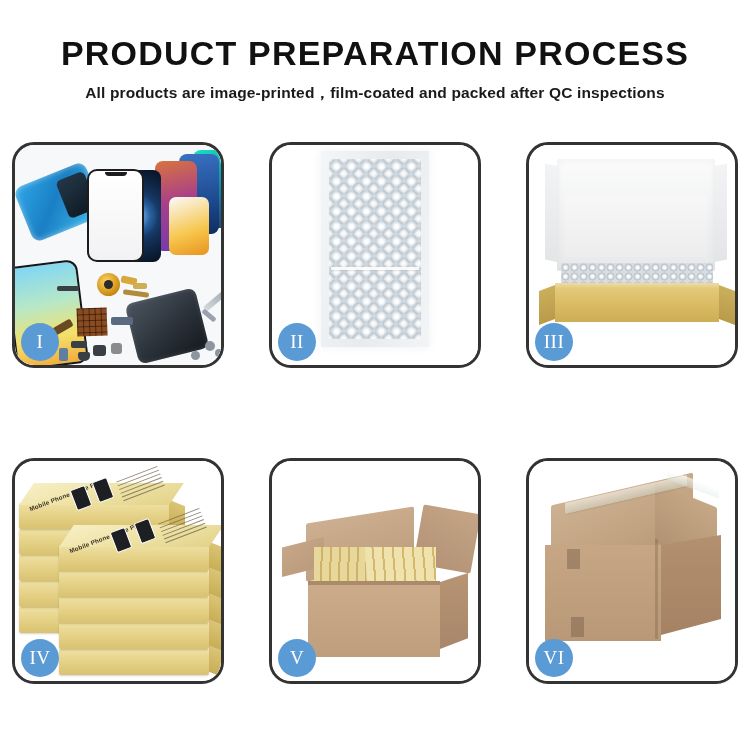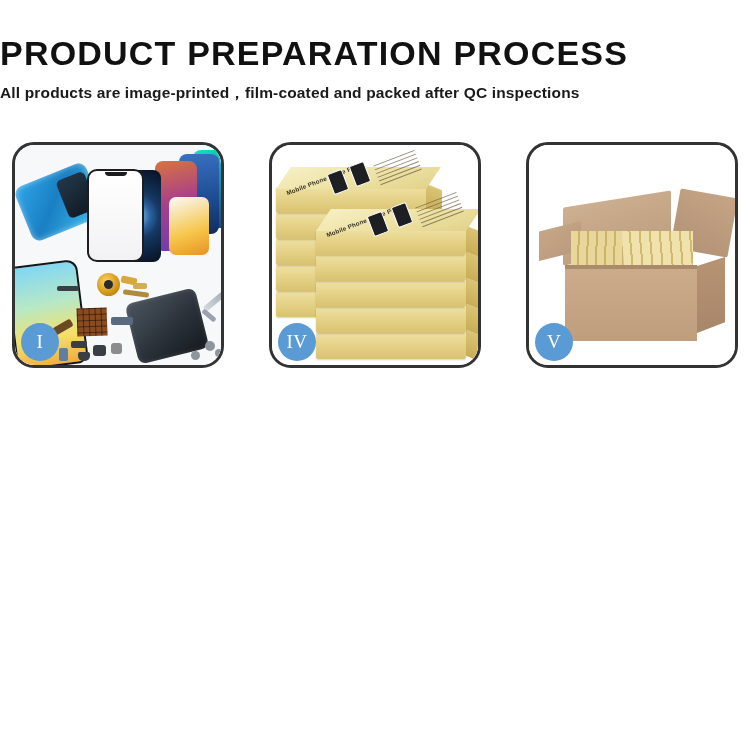--- a/index.html
+++ b/index.html
@@ -13,21 +13,21 @@
   }
 
   .page {
     position: relative;
     width: 750px;
     height: 750px;
     background: #ffffff;
   }
 
   
-  .header { padding-top: 34px; text-align: left; }
+  .header { padding-top: 34px; text-align: center; }
 
   .title {
     font-size: 34px;
     font-weight: 700;
     letter-spacing: 1.2px;
     color: #111111;
     line-height: 1.15;
     white-space: nowrap;
   }
 
@@ -506,21 +506,43 @@
         <div class="sp s10"></div>
           <div class="sp s11"></div>
           <div class="sp s12"></div>
         <div class="sp s13"></div>
           <div class="sp s14"></div>
           <div class="sp s15"></div>
       </div>
       <div class="badge">I</div>
     </div>
 
-
+    <div class="panel">
+      <div class="panel-inner">
+        <div class="p2-bg"></div>
+        <div class="pouch">
+          <div class="bubbles"></div>
+          <div class="bubbles2"></div>
+          <div class="pouch-seam"></div>
+        </div>
+      </div>
+      <div class="badge">II</div>
+    </div>
+
+    <div class="panel">
+      <div class="panel-inner">
+        <div class="p3-bg"></div>
+        <div class="lid"></div>
+        <div class="foam"></div>
+        <div class="tray-bubbles"></div>
+        <div class="box-rim"></div>
+        <div class="box-front"></div>
+      </div>
+      <div class="badge">III</div>
+    </div>
 
     <div class="panel">
       <div class="panel-inner">
         <div class="p4-bg"></div>
         <div class="stackwrap">
           <div class="gbox gb-a5">
               <span class="side"></span>
             </div>
           <div class="gbox gb-a4">
               <span class="side"></span>
@@ -589,15 +611,30 @@
           <div class="c5-goldfill"></div>
           <div class="c5-goldfill2"></div>
         </div>
         <div class="c5-rim"></div>
         <div class="c5-body"></div>
         <div class="c5-body-r"></div>
       </div>
       <div class="badge">V</div>
     </div>
 
+    <div class="panel">
+      <div class="panel-inner">
+        <div class="p6-bg"></div>
+        <div class="c6-top"></div>
+        <div class="c6-topR"></div>
+        <div class="c6-tape"></div>
+        <div class="c6-tape2"></div>
+        <div class="c6-front"></div>
+        <div class="c6-side"></div>
+        <div class="c6-seam"></div>
+        <div class="c6-notch c6-n1"></div>
+        <div class="c6-notch c6-n2"></div>
+      </div>
+      <div class="badge">VI</div>
+    </div>
 
   </div>
 </div>
 
 </body></html>

